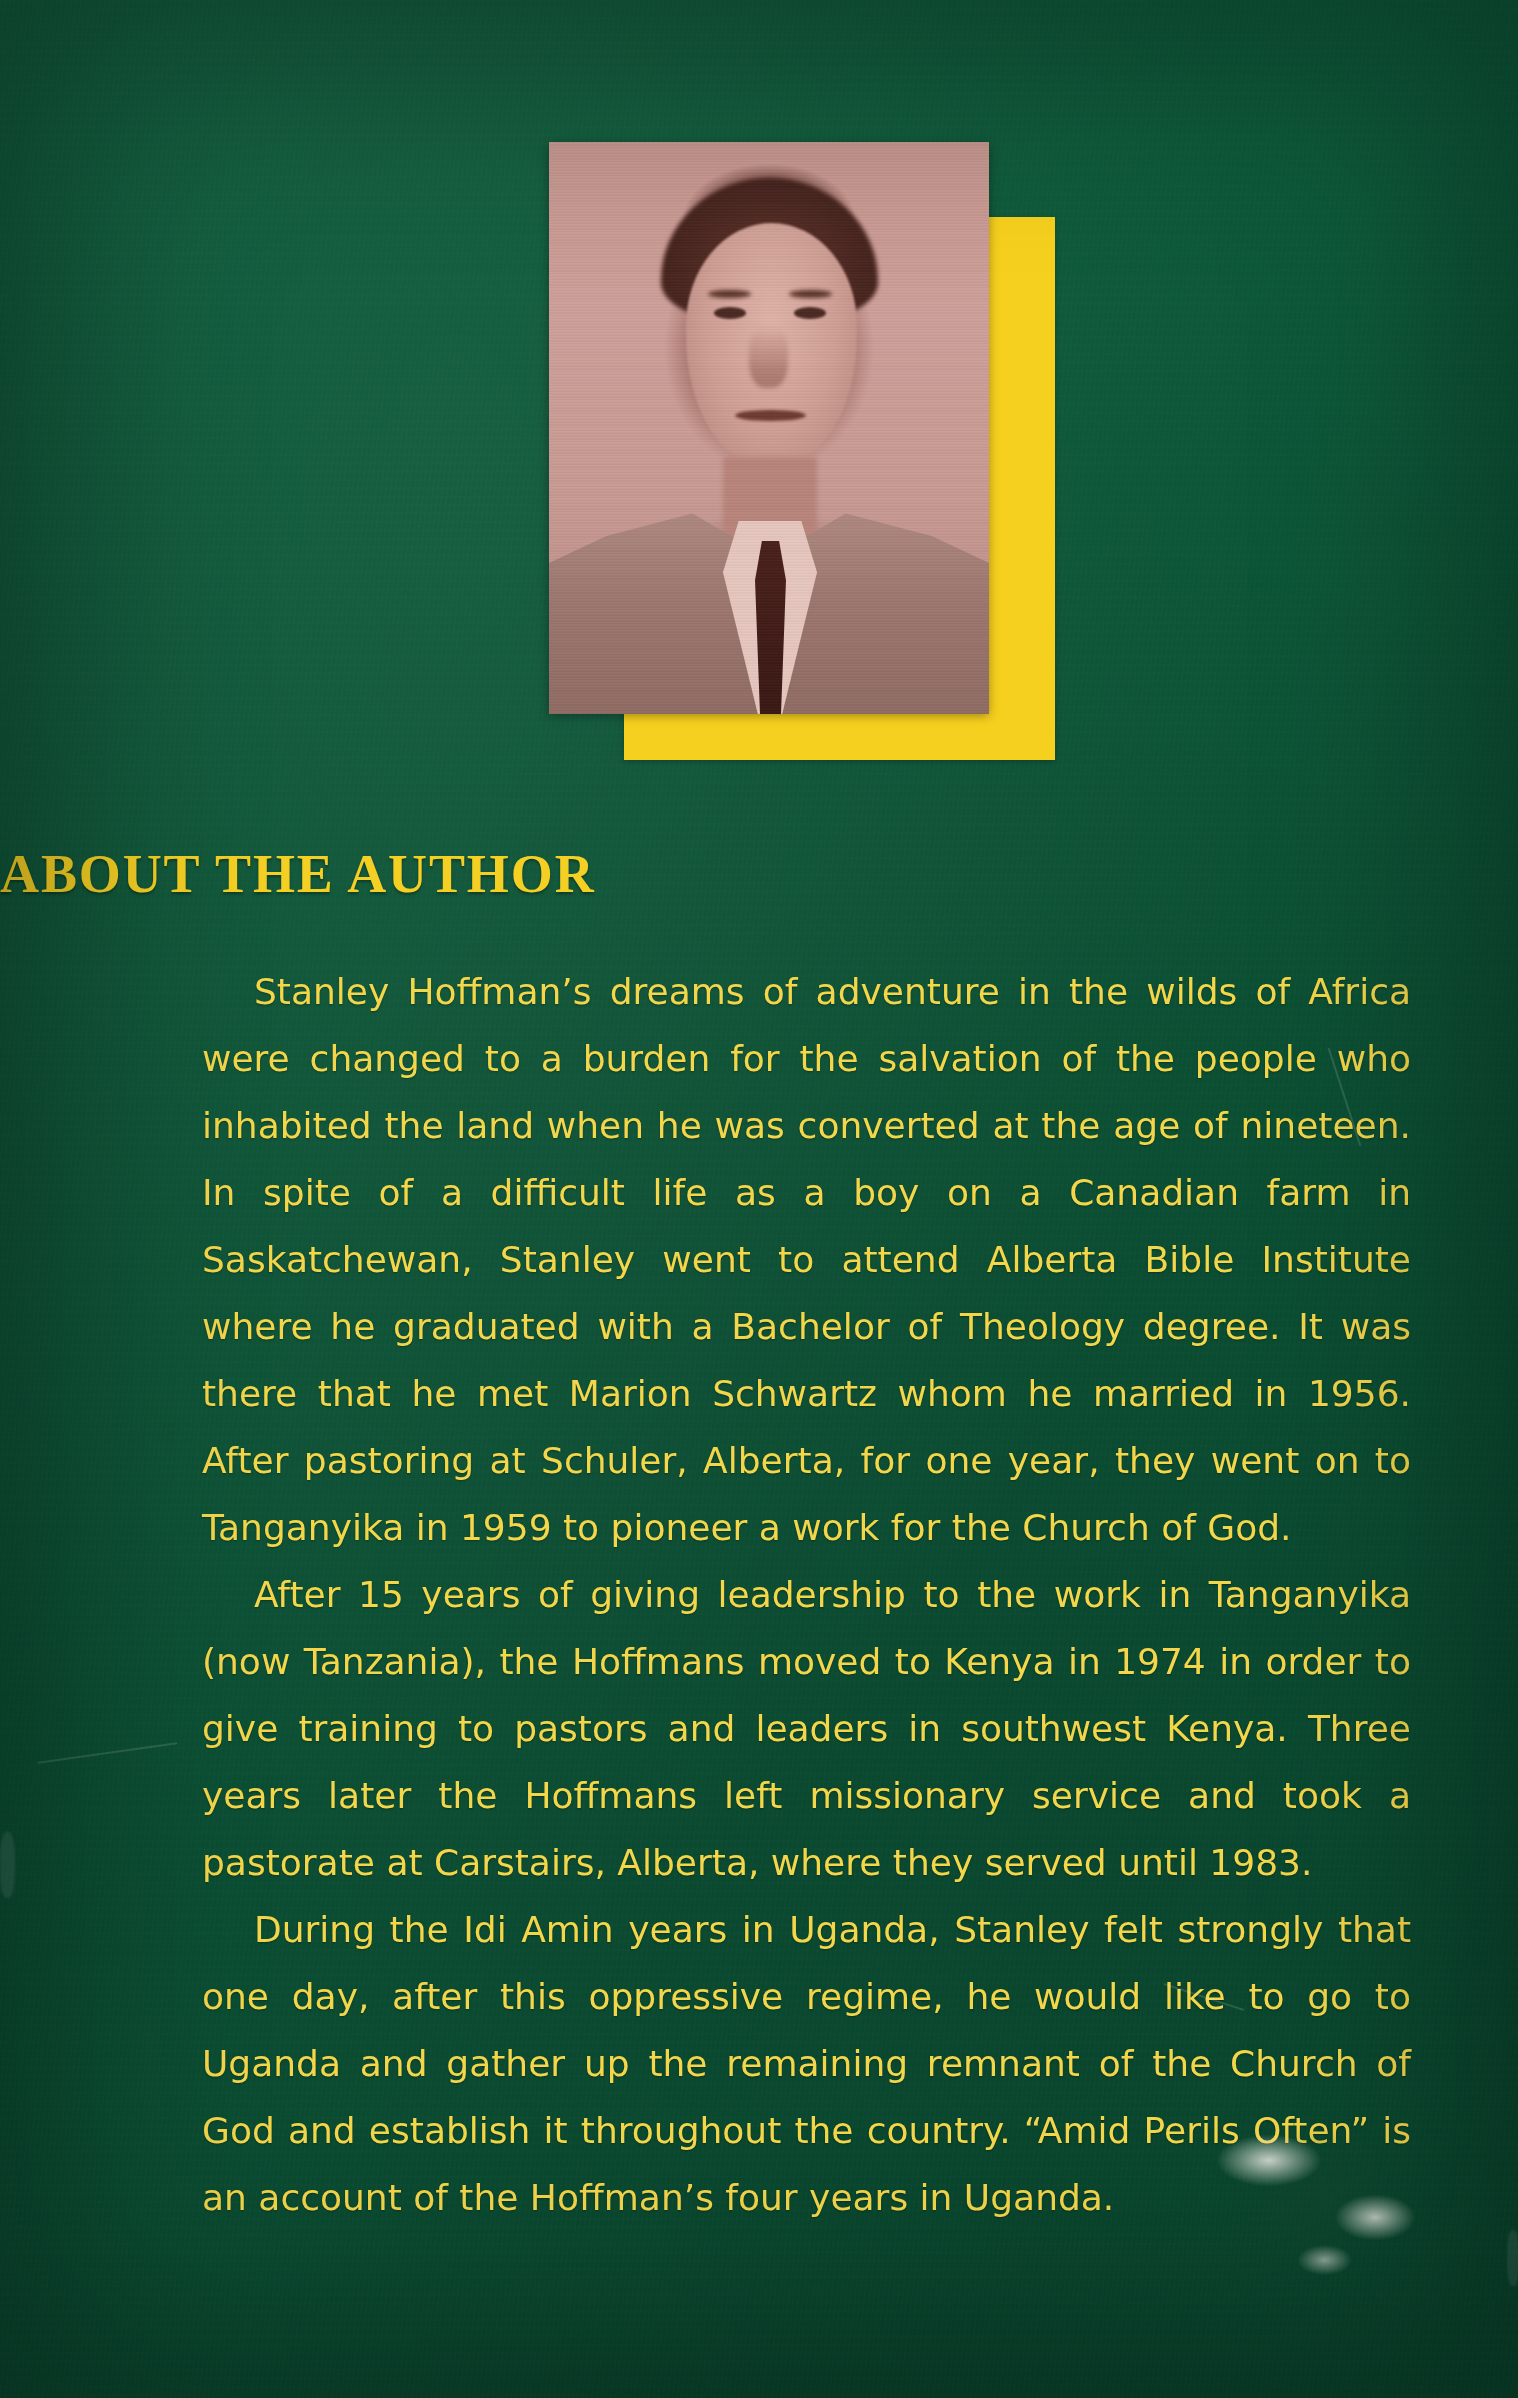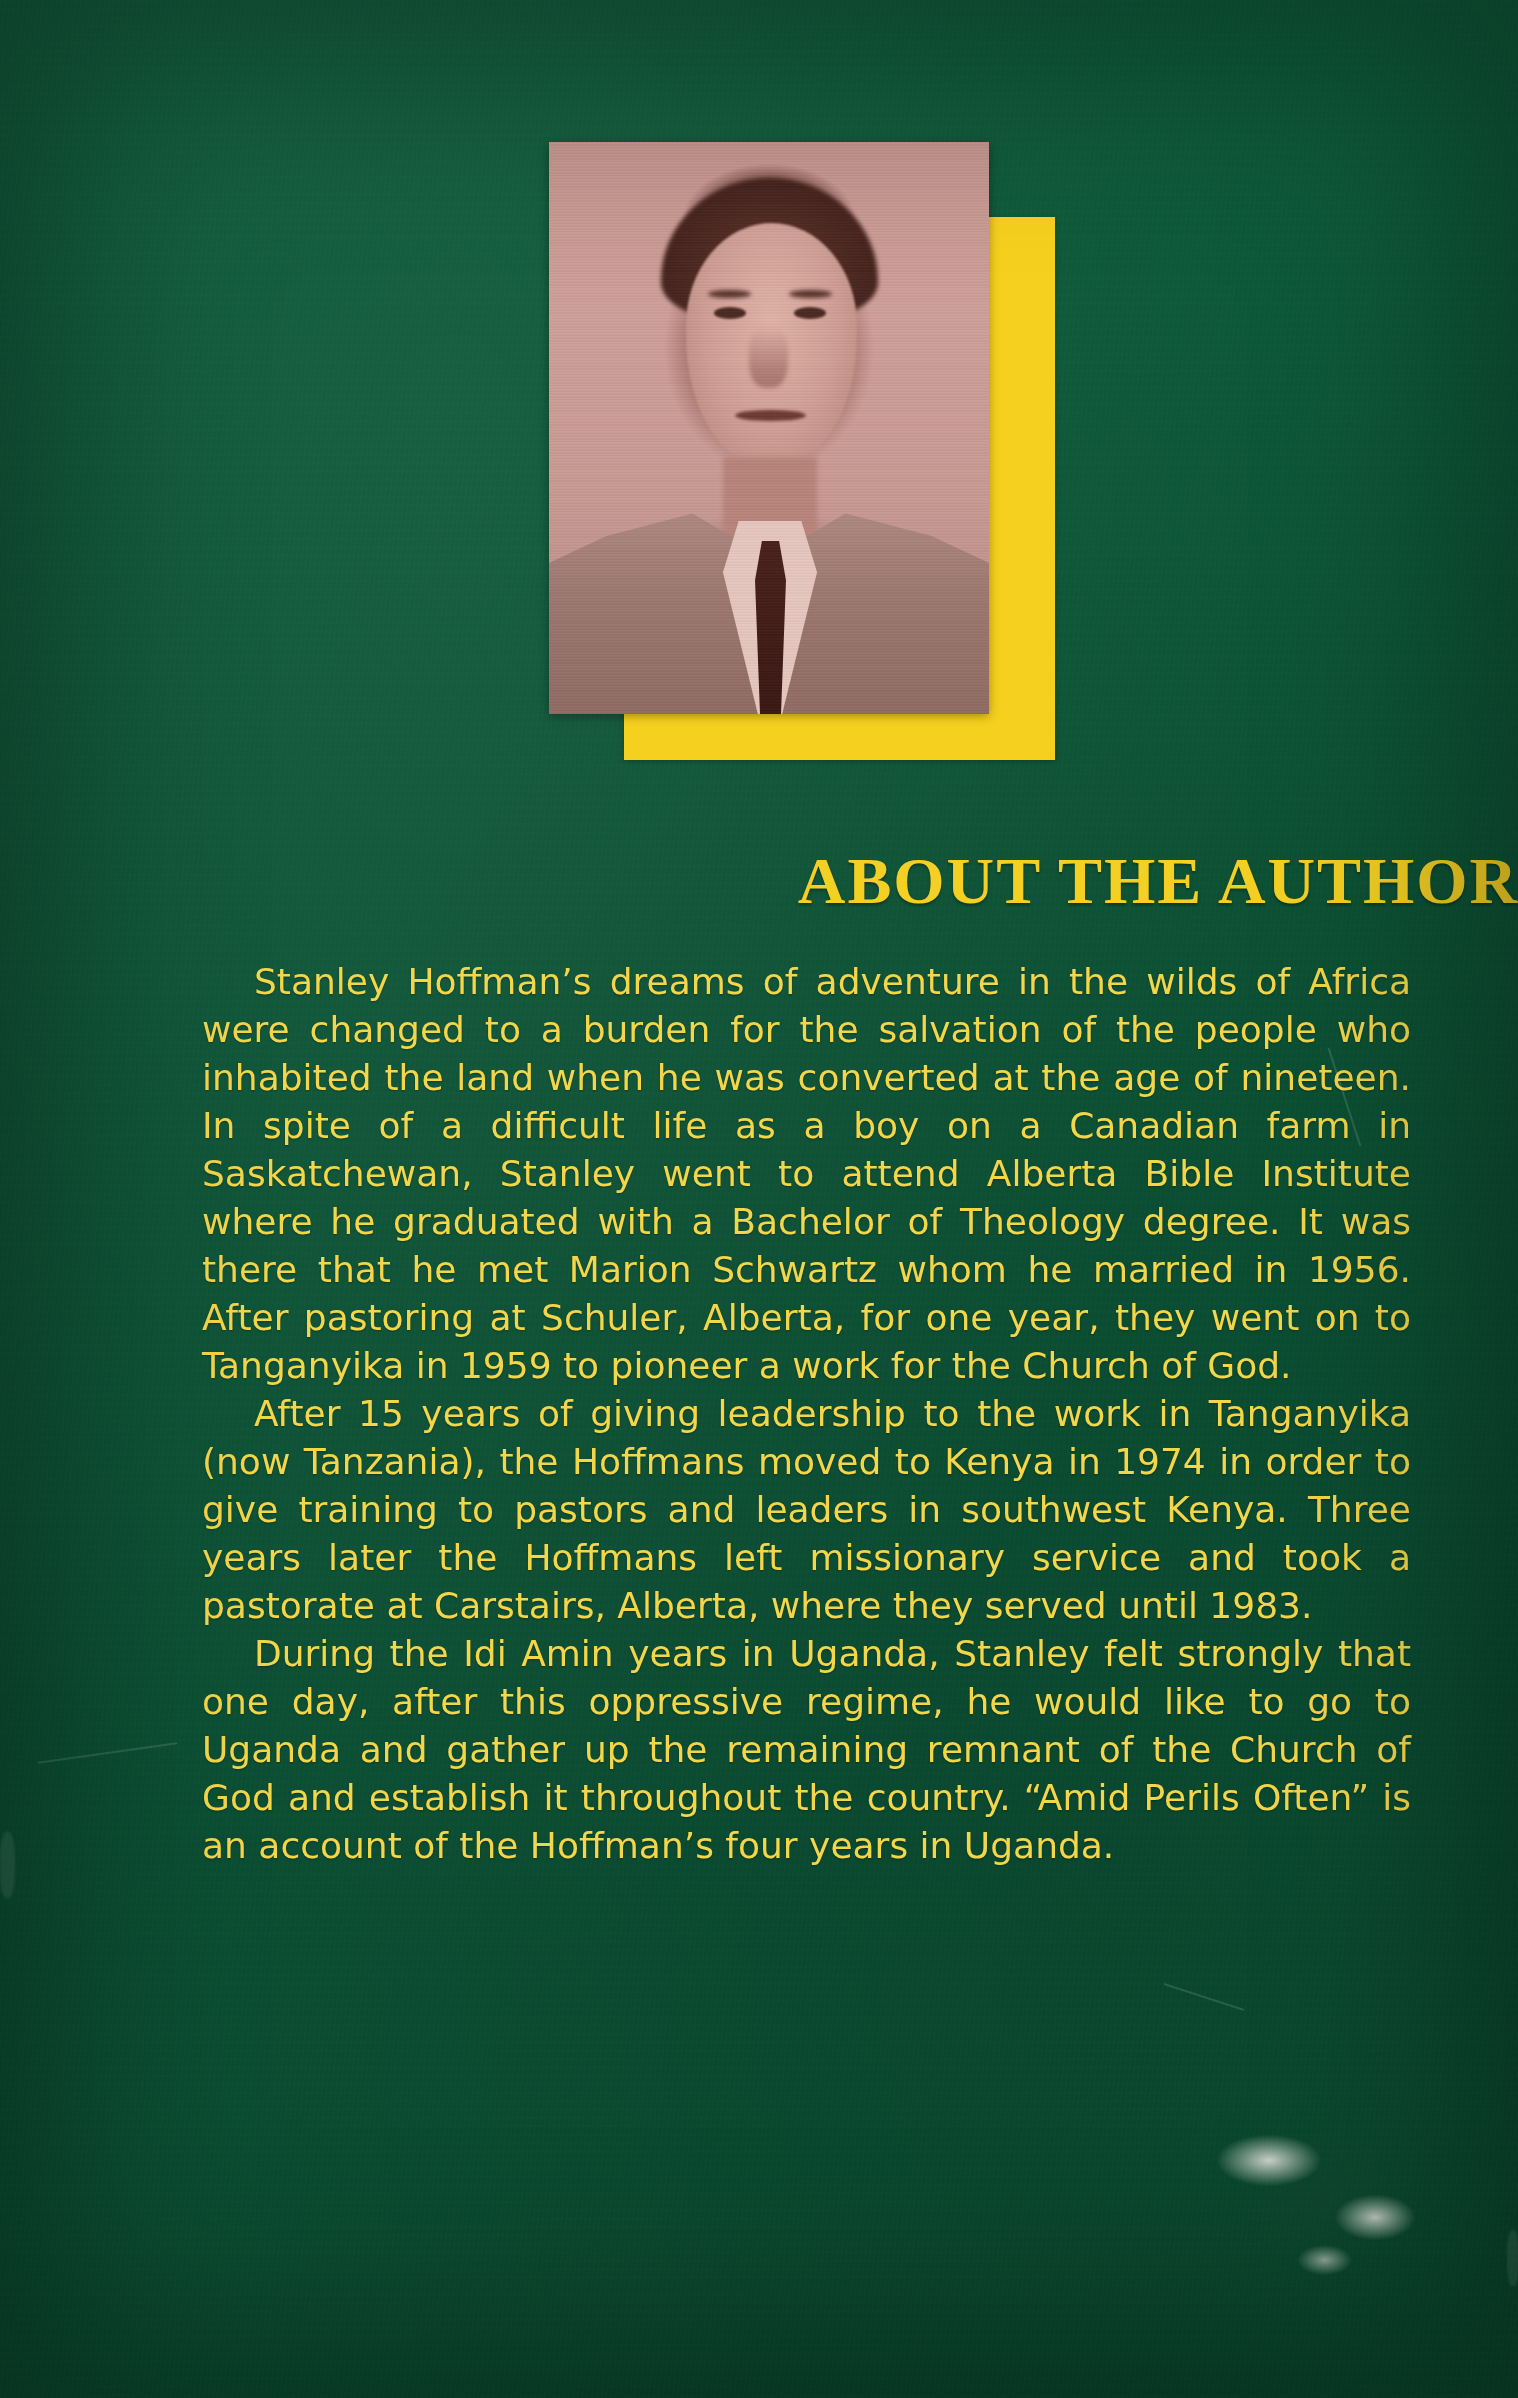--- a/index.html
+++ b/index.html
@@ -171,38 +171,38 @@
     background-image:
       repeating-linear-gradient(0deg, rgba(0,0,0,0.10) 0px, rgba(0,0,0,0.10) 0.9px, rgba(255,255,255,0.05) 1.9px, rgba(255,255,255,0.05) 2.8px);
   }
 
   
   .heading {
     position: absolute;
     left: 0;
     right: 0;
     top: 843px;
-    text-align: right;
+    text-align: left;
     color: #f4d024;
     font-family: "Liberation Serif", serif;
     font-weight: bold;
-    font-size: 66px;
+    font-size: 54px;
     letter-spacing: 1.9px;
     text-shadow: 0 1.9px 2.8px rgba(0,0,0,0.35);
   }
 
   .body-text {
     position: absolute;
     left: 202px;
     width: 1209px;
     top: 958px;
     color: #f3d64a;
     font-family: "DejaVu Sans", sans-serif;
     font-size: 36px;
-    line-height: 48px;
+    line-height: 67px;
     text-align: justify;
     text-shadow: 0 0.9px 1.9px rgba(0,0,0,0.30);
   }
   .body-text p {
     margin: 0;
     text-indent: 52px;
   }
   .tear-bottom-right {
     position: absolute;
     right: 73px;

